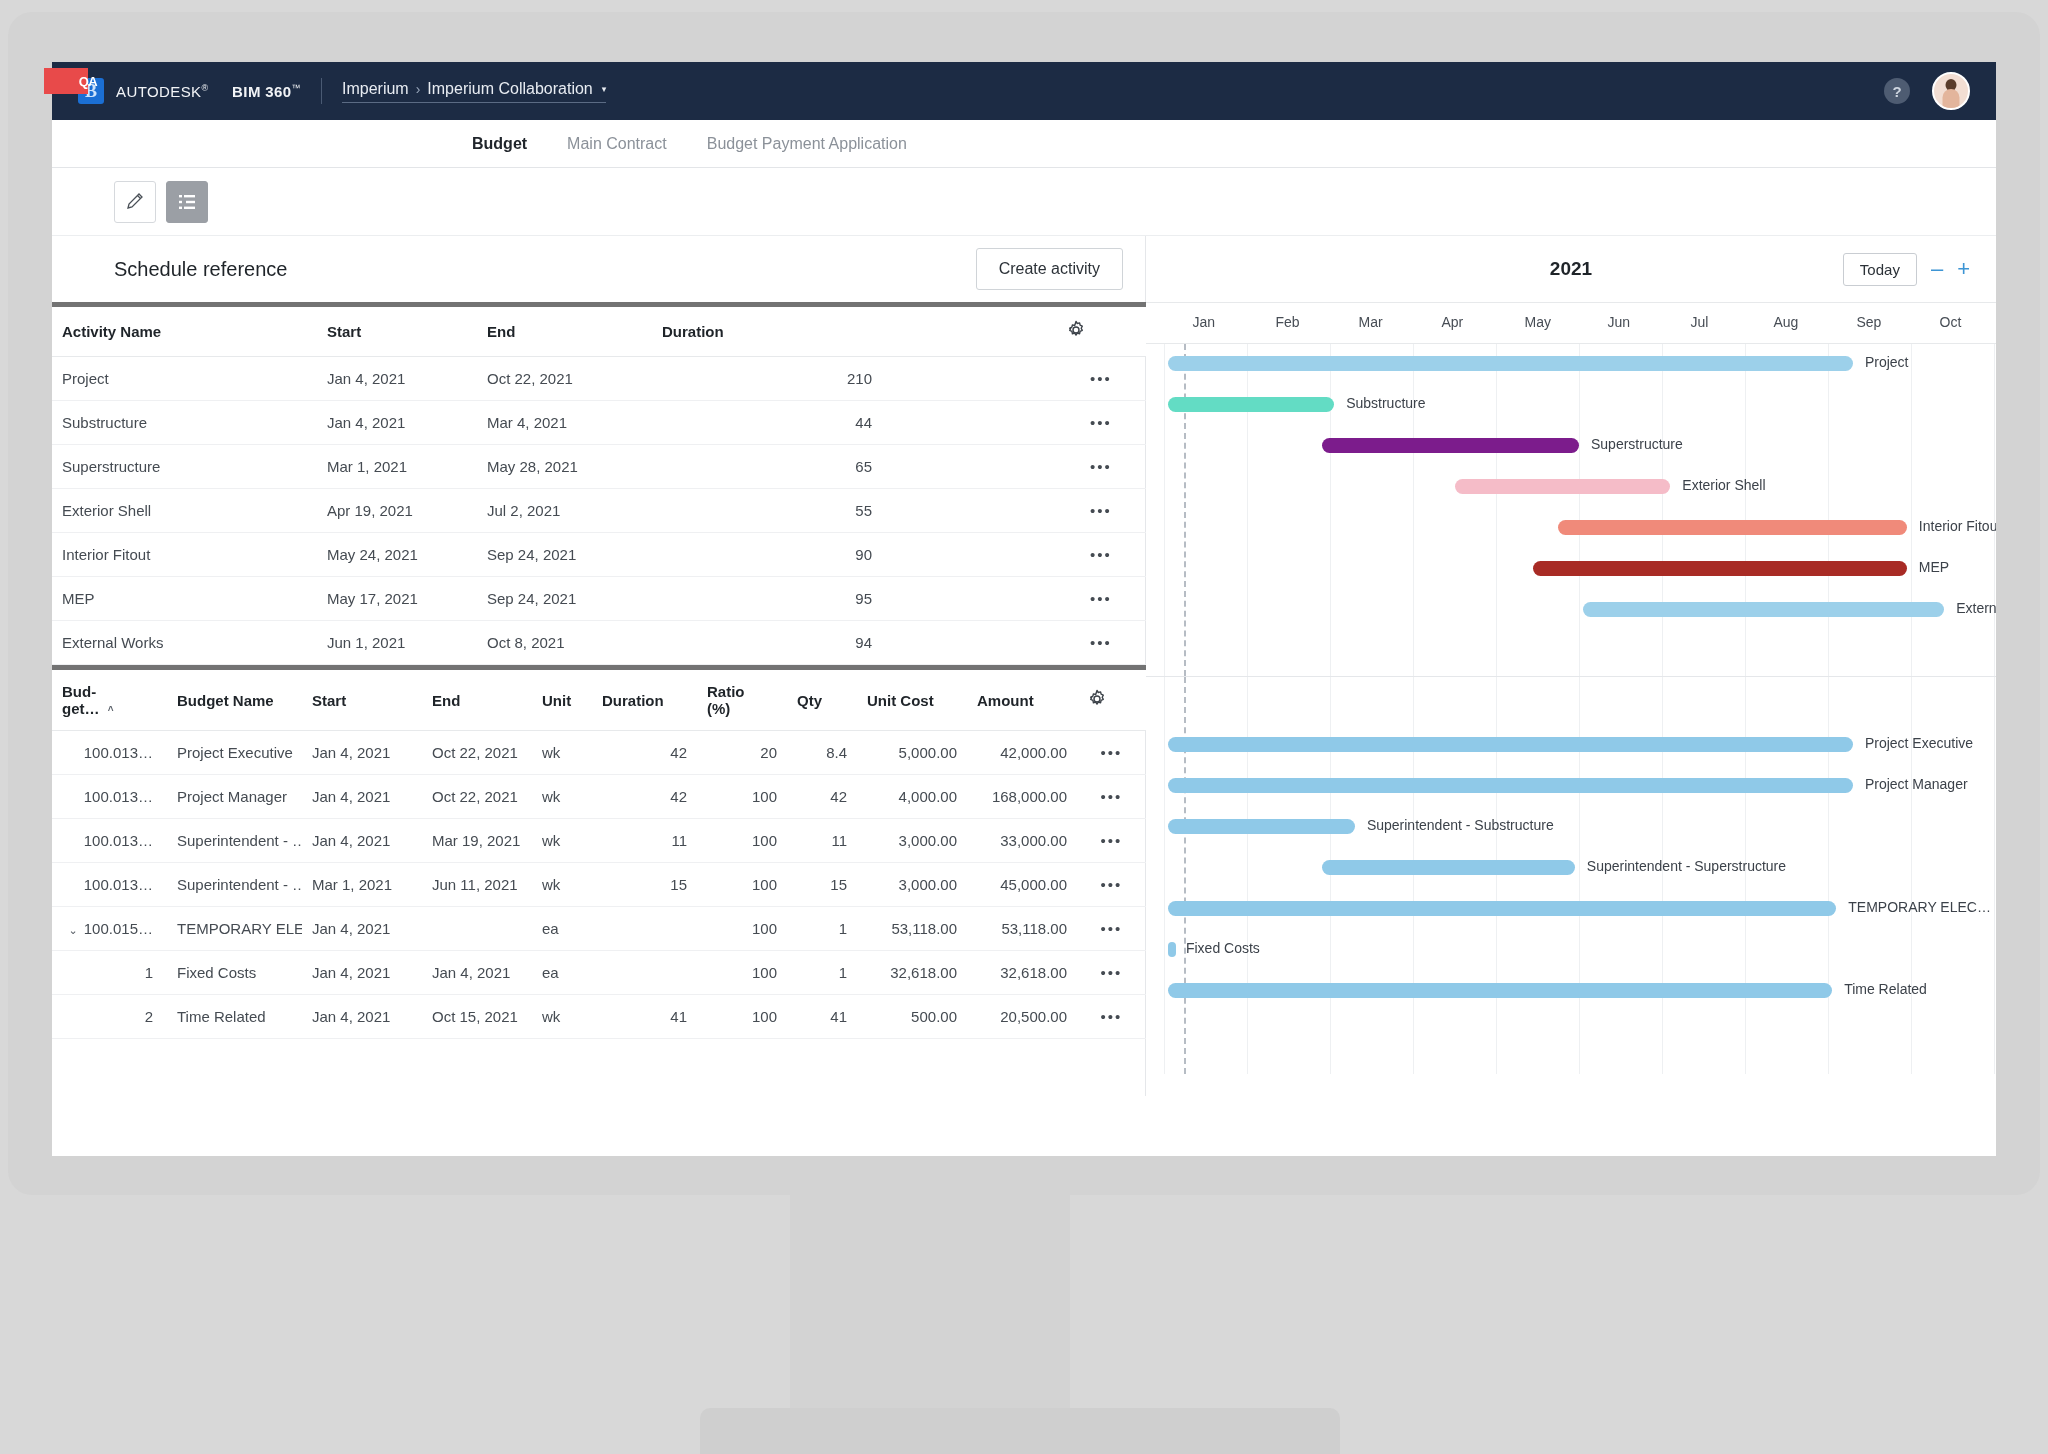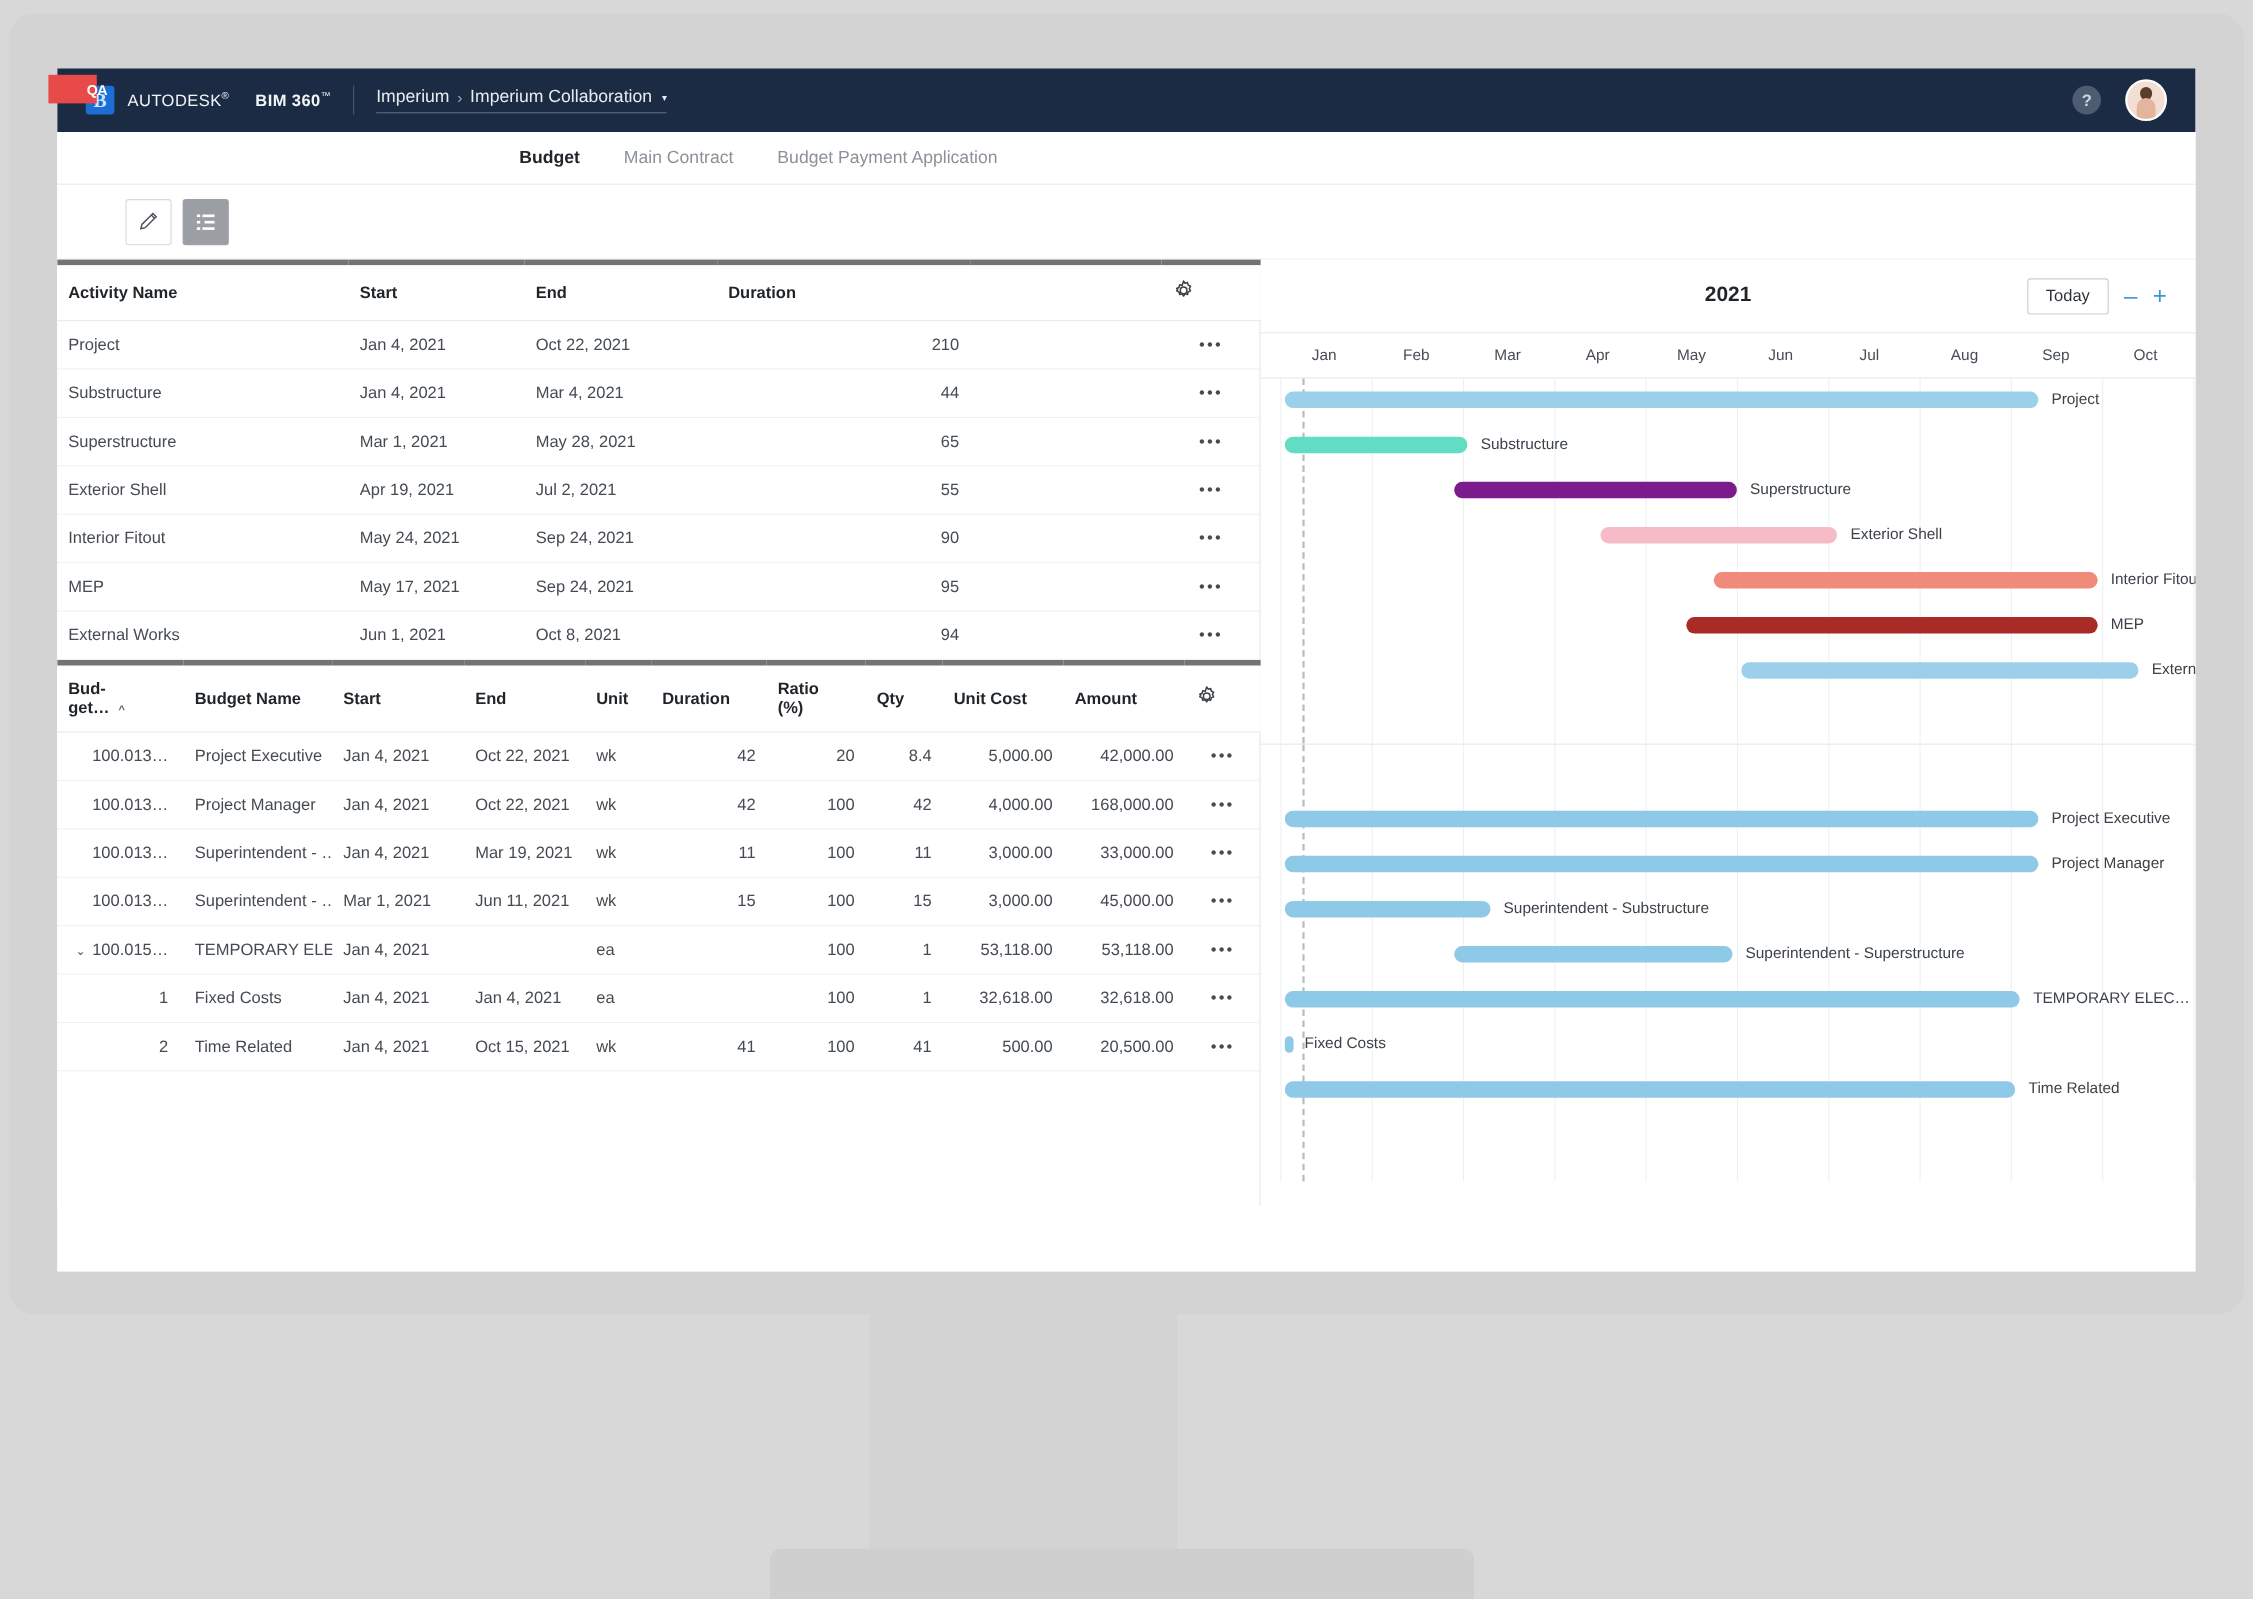--- a/index.html
+++ b/index.html
@@ -269,20 +269,25 @@
           <rect x="2" y="14.6" width="3" height="2.4" fill="#ffffff"></rect>
           <rect x="7" y="14.6" width="11" height="2.4" fill="#ffffff"></rect>
         </svg>
       </div>
     </div>
 
     <div id="content">
 
       <div id="left-pane">
 
+        <div class="section-head">
+          <div class="section-title">Schedule reference</div>
+          <div class="spacer"></div>
+          <button id="create-activity-btn">Create activity</button>
+        </div>
 
         <table class="grid" id="schedule-table">
           <colgroup>
             <col style="width:265px">
               <col style="width:160px">
               <col style="width:175px">
             <col style="width:230px">
               <col style="width:174px">
               <col style="width:90px">
           </colgroup>

